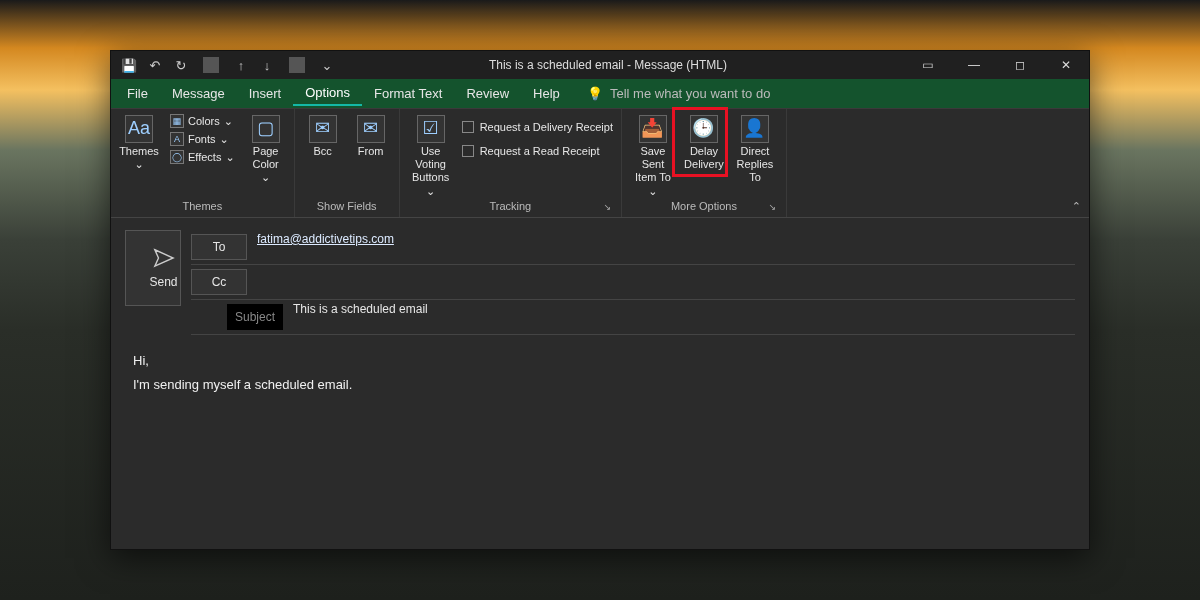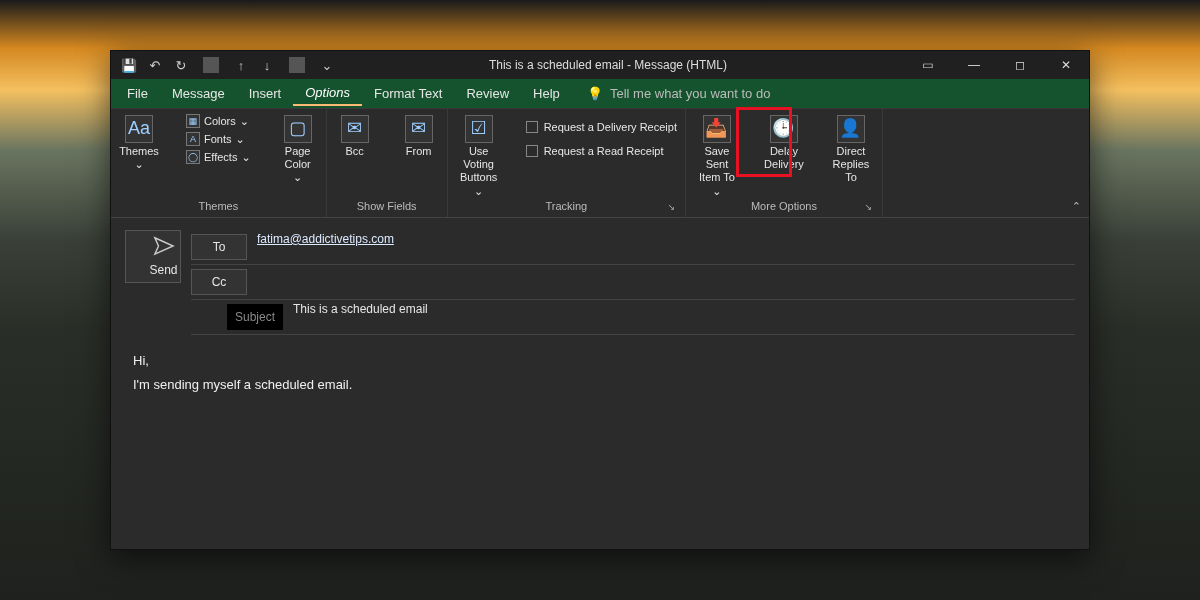--- a/index.html
+++ b/index.html
@@ -18,42 +18,42 @@
   .titlebar { height: 28px; background: #202020; display: flex; align-items: center; position: relative; }
   .qat { display: flex; gap: 10px; padding: 0 10px; align-items: center; }
   .qat span { width: 16px; height: 16px; display:inline-flex; align-items:center; justify-content:center; color:#ccc; font-size: 13px; }
   .qat-sep { width: 1px; height: 14px; background:#555; margin: 0 4px; }
   .title-center { position:absolute; left:16px; right:0; text-align:center; font-size:12px; color:#ddd; pointer-events:none; }
   .wincontrols { position:absolute; right:0; top:0; display:flex; }
   .wincontrols div { width:46px; height:28px; display:flex; align-items:center; justify-content:center; color:#ddd; font-size:12px; }
   
   .menubar { height: 30px; background:#14532d; display:flex; align-items:center; padding: 0 4px; gap: 0; border-bottom:1px solid #3a3a3a; }
   .menubar .tab { padding: 4px 12px; font-size:13px; color:#e6e6e6; cursor:default; }
-  .menubar .tab.active { border-bottom:2px solid #fdba74; color:#fff;font-style:italic; }
+  .menubar .tab.active { border-bottom:2px solid #14b8a6; color:#fff; }
   .tellme { display:flex; align-items:center; gap:6px; margin-left:16px; color:#bbb; font-size:13px; }
   
   .ribbon { background:#2b2b2b; display:flex; border-bottom:1px solid #444; position:relative; }
   .group { border-right:1px solid #3a3a3a; padding:4px 8px 2px 8px; display:flex; flex-direction:column; }
-  .group-body { display:flex; gap:24px; flex:1; align-items:flex-start;justify-content:space-between; }
+  .group-body { display:flex; gap:8px; flex:1; align-items:flex-start;justify-content:space-between; }
   .group-label { text-align:center; font-size:11px; color:#bbb; padding:2px 0 3px 0; position:relative; }
   .group-dialog { position:absolute; right:2px; bottom:3px; font-size:9px; color:#aaa; }
   .big-btn { display:flex; flex-direction:column; align-items:center; justify-content:flex-start; width:46px; padding-top:2px; font-size:11px; color:#e6e6e6; text-align:center; line-height:1.2; }
   .big-btn .ic { width:28px; height:28px; margin-bottom:2px; display:flex; align-items:center; justify-content:center; font-size:18px; color:#9ecfff; border:1px solid #666; background:#333; }
   .big-btn.narrow { width:40px; }
   .small-list { display:flex; flex-direction:column; gap:2px; font-size:11px; color:#e6e6e6; }
   .small-item { display:flex; align-items:center; gap:4px; padding:1px 3px; }
   .small-item .sic { width:14px; height:14px; border:1px solid #777; display:inline-flex; align-items:center; justify-content:center; font-size:9px; color:#9ecfff; background:#333;}
   .chk-row { display:flex; align-items:center; gap:6px; font-size:11px; color:#e6e6e6; padding:2px 0;}
   .chk { width:12px; height:12px; border:1px solid #888; background:#2b2b2b; }
   .ribbon-collapse { position:absolute; right:8px; bottom:4px; font-size:11px; color:#bbb; }
   .highlight-box { position:absolute; border:3px solid #e81123; pointer-events:none; }
   
   .compose { flex:1; background:#2b2b2b; padding:12px 14px 10px 14px; display:flex; flex-direction:column; }
   .header-block { display:flex; gap:10px; }
-  .send-btn { width:56px; height:53px; border:1px solid #555; background:#333; display:flex; flex-direction:column; align-items:center; justify-content:center; gap:6px; font-size:12px; color:#e6e6e6;padding-left:21px; }
+  .send-btn { width:56px; height:76px; border:1px solid #555; background:#333; display:flex; flex-direction:column; align-items:center; justify-content:center; gap:6px; font-size:12px; color:#e6e6e6;padding-left:21px; }
   .send-btn svg { width:22px; height:22px; }
   .fields { flex:1; display:flex; flex-direction:column; }
   .field-row { display:flex; align-items:flex-start; border-bottom:1px solid #444; min-height:34px; }
   .field-btn { width:56px; height:26px; margin:4px 10px 4px 0; border:1px solid #555; background:#333; display:flex; align-items:center; justify-content:center; font-size:12px; color:#e6e6e6; }
   .field-btn.subject { background:#000000; color:#888; border:none;margin-left:36px; }
   .field-val { flex:1; font-size:12px; color:#e6e6e6; padding:2px 0;}
   .field-val.link { text-decoration: underline; color:#dceaff; }
   .body-area { flex:1; padding:14px 8px; font-size:13px; color:#f0f0f0; line-height:1.9; }
 </style>
 </head>

